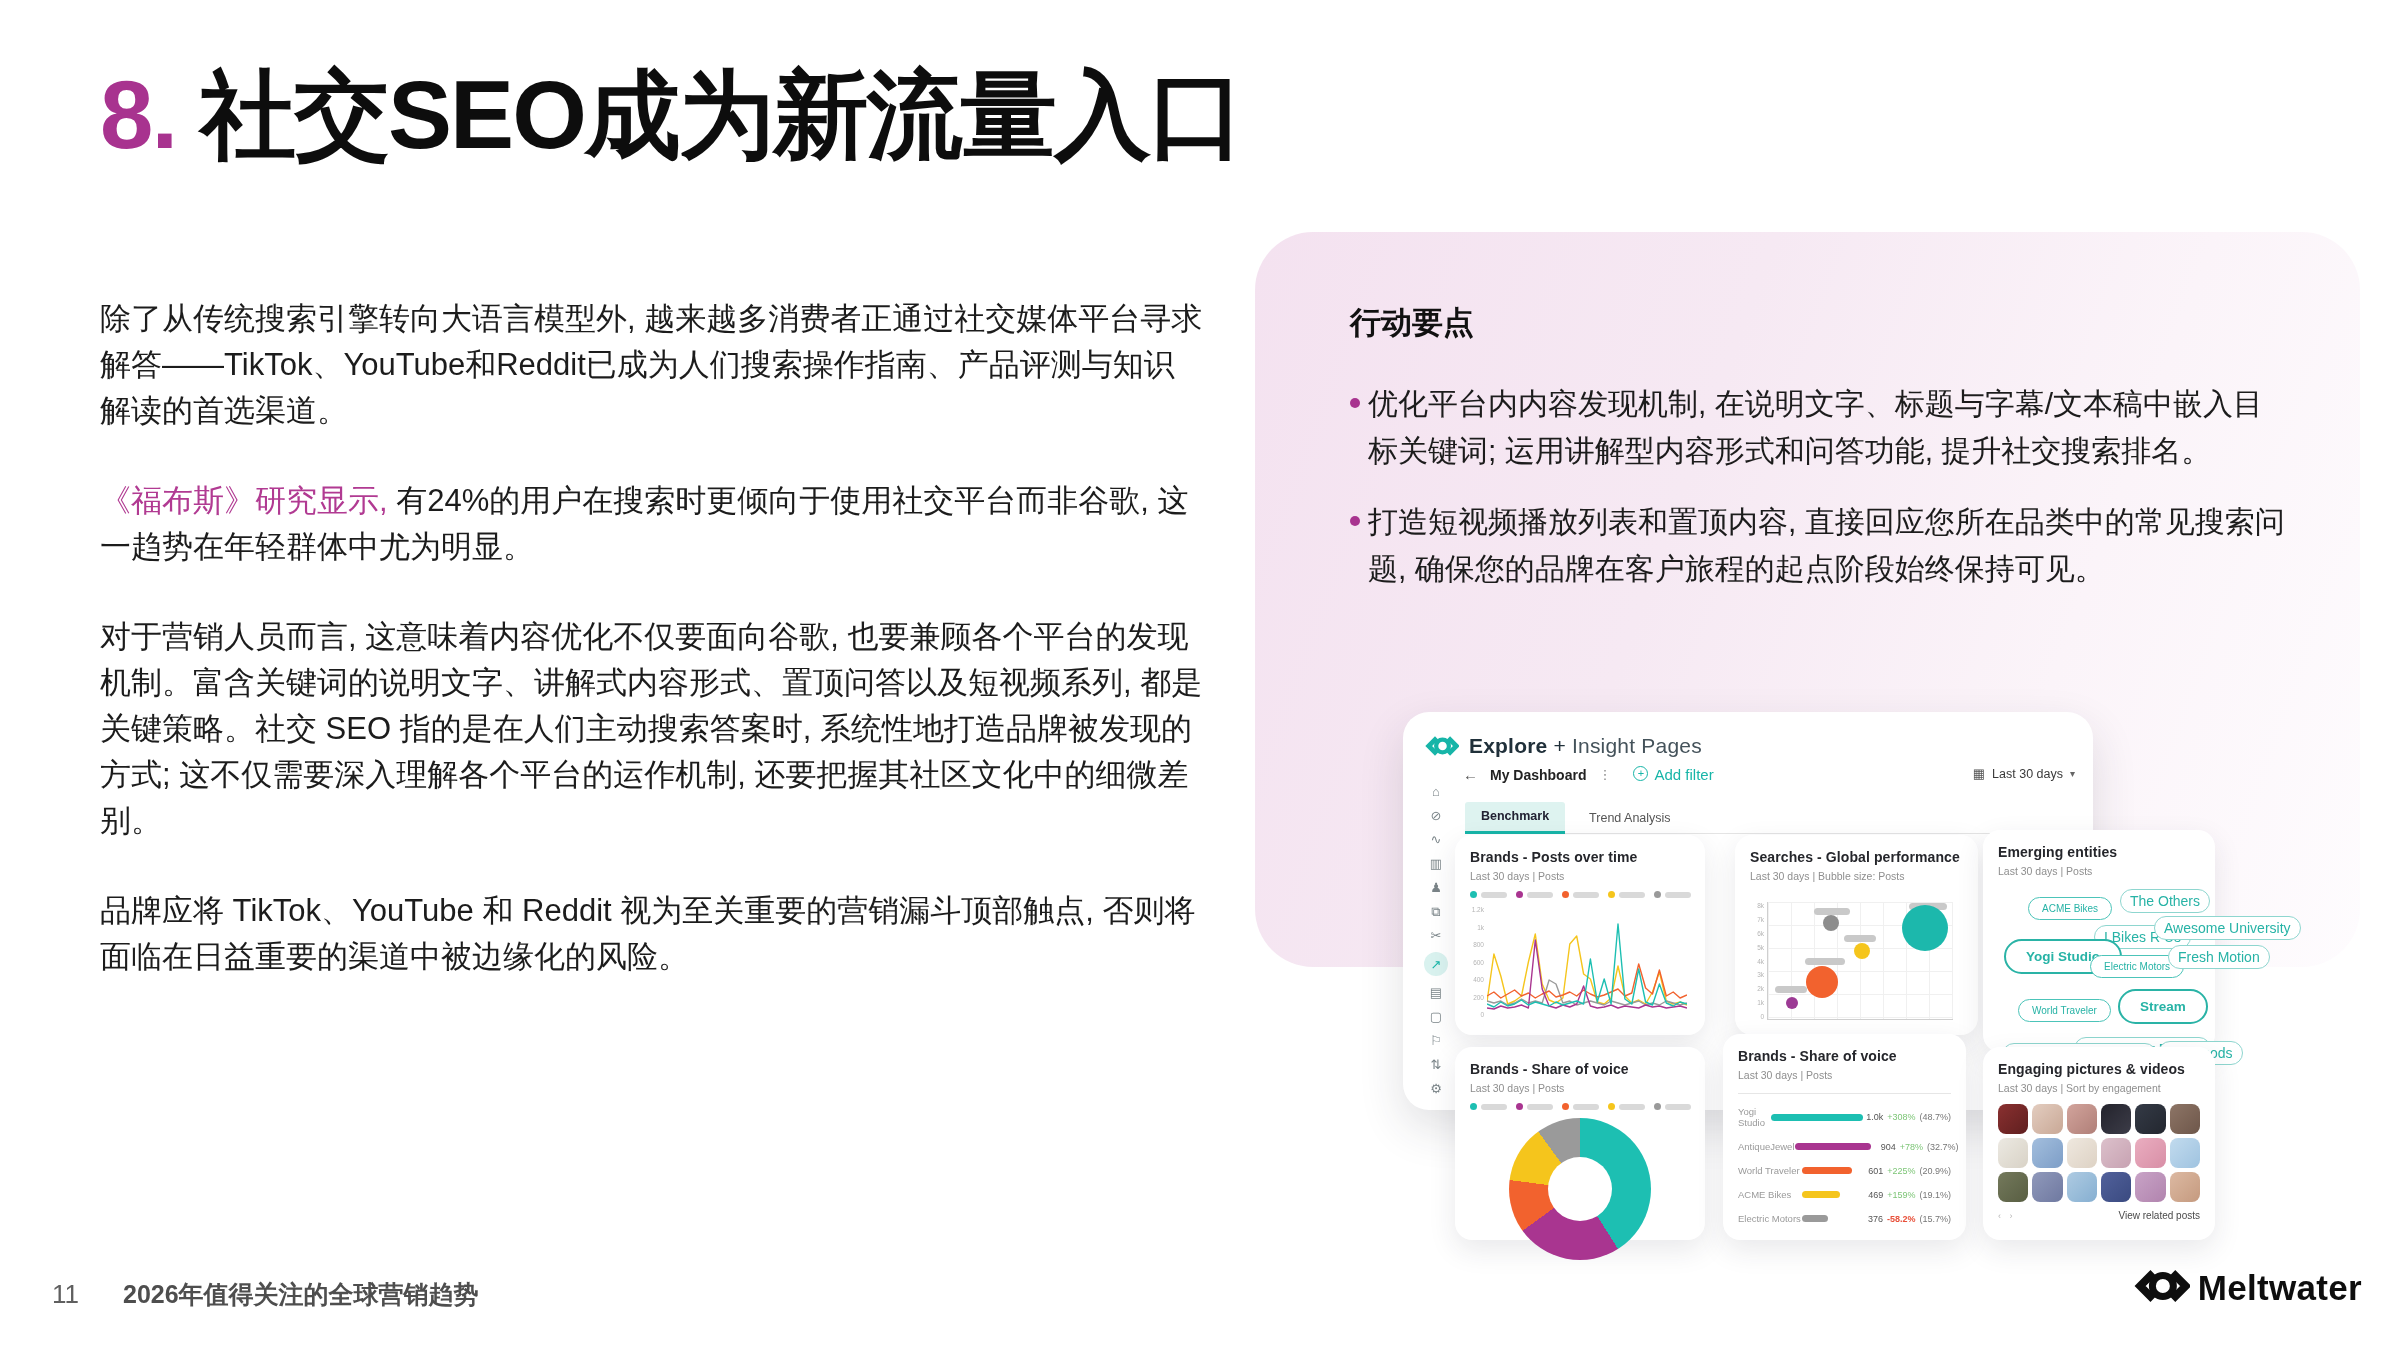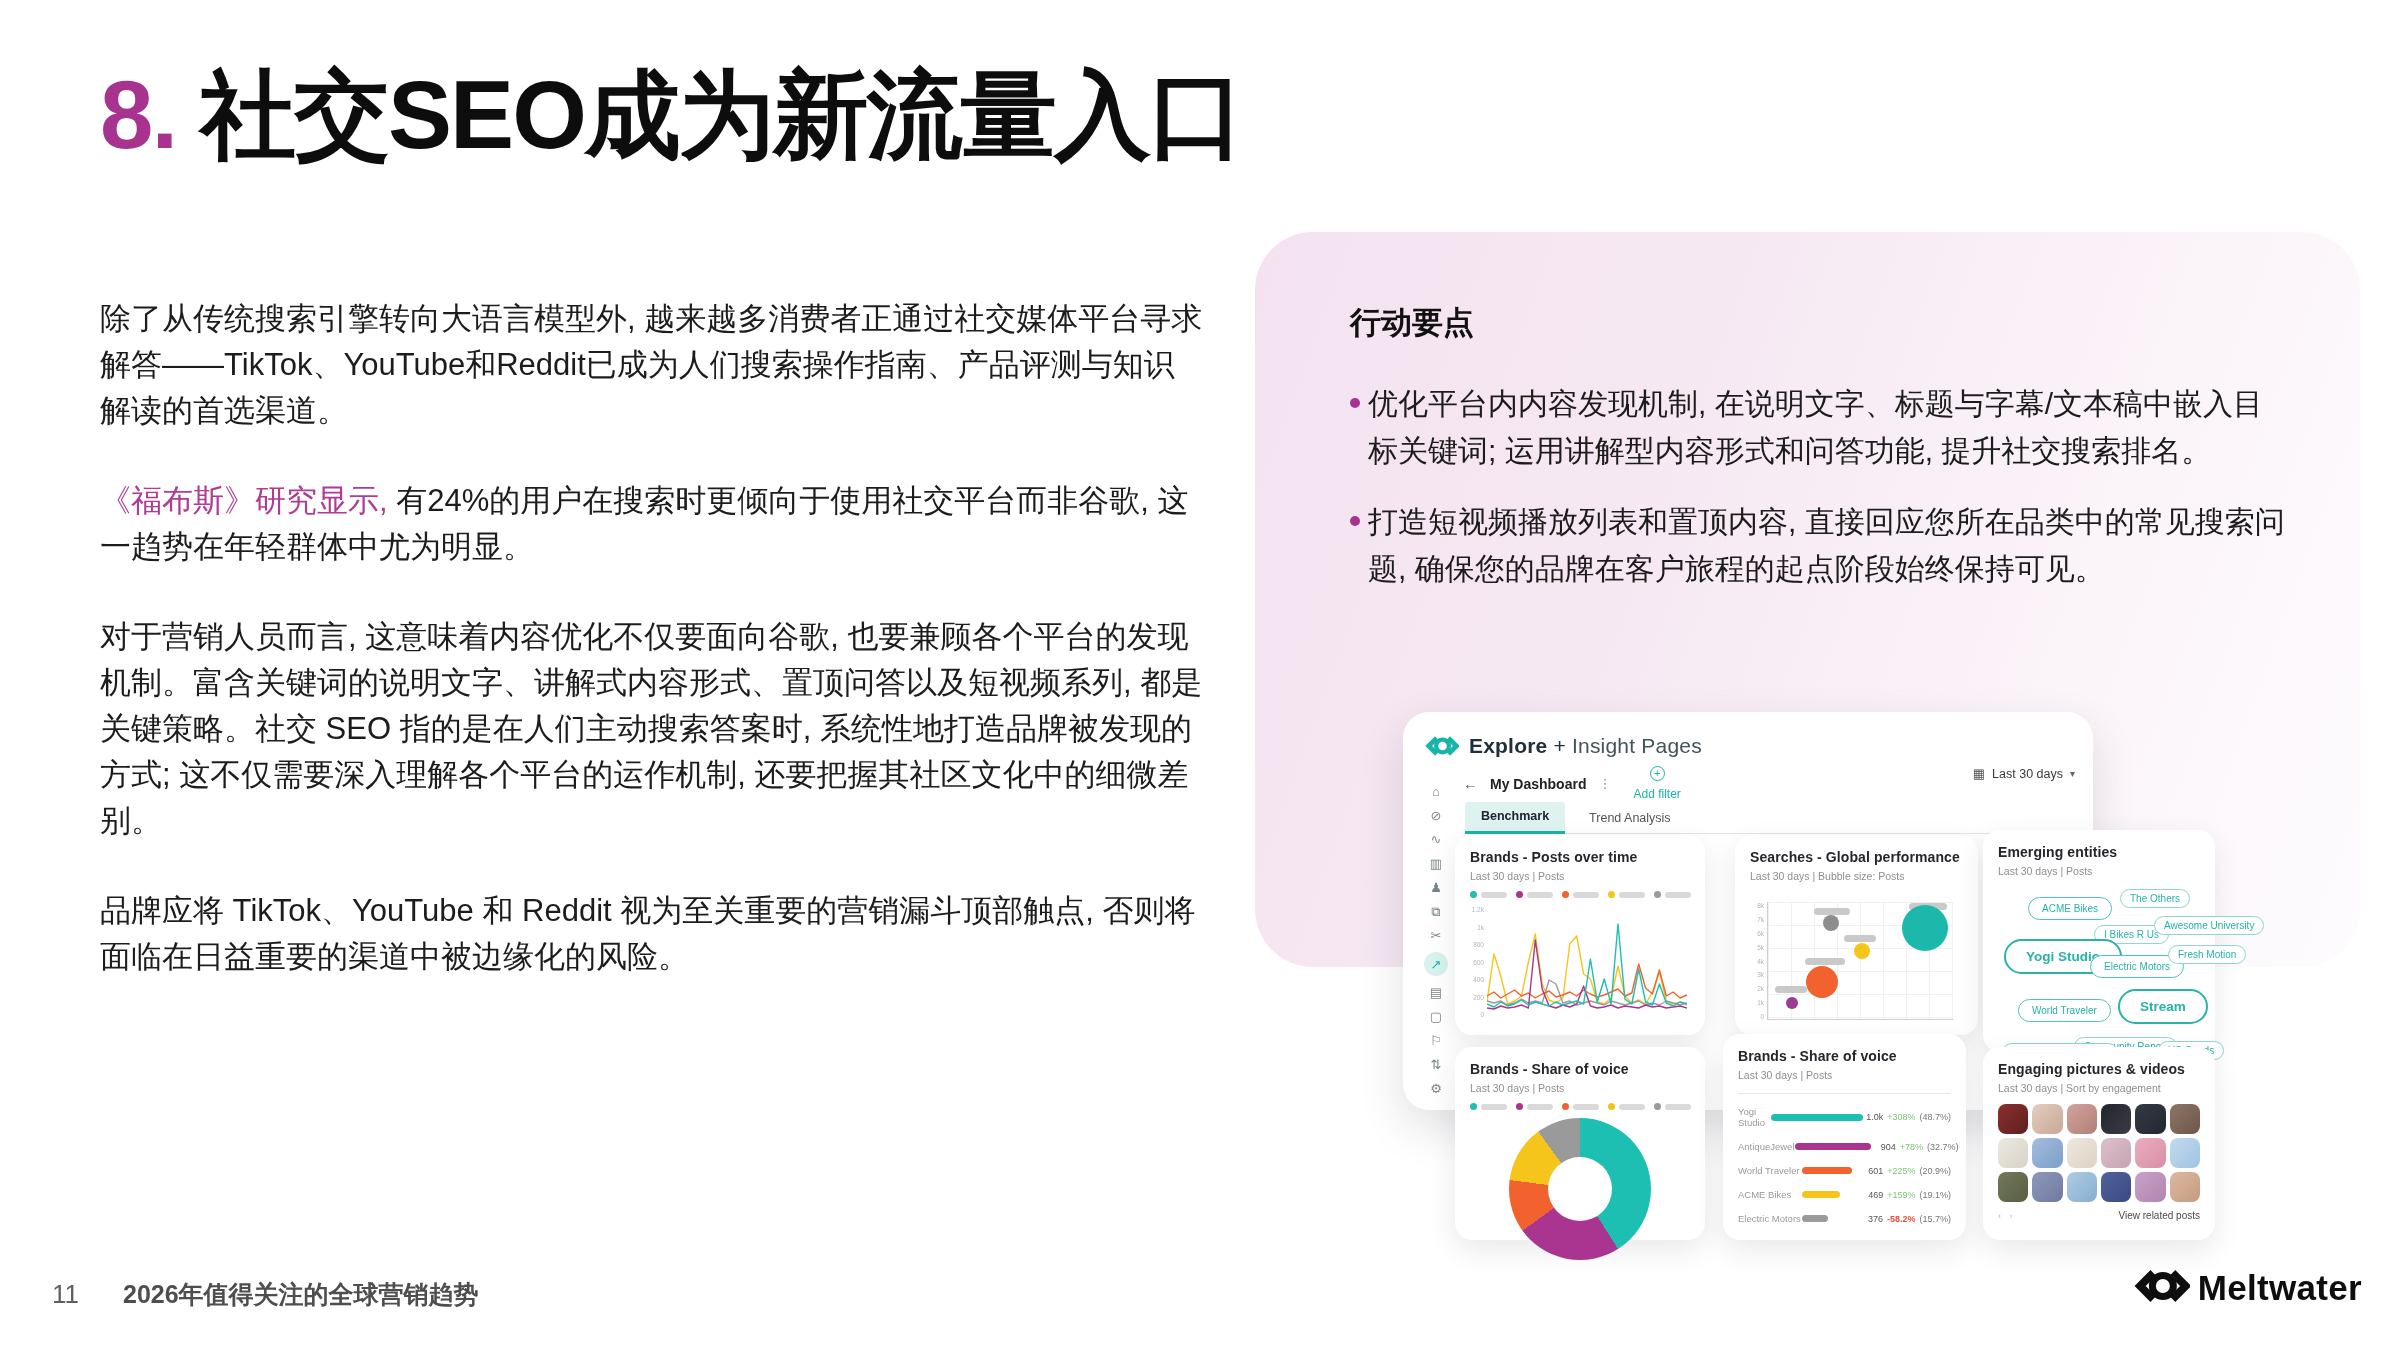--- a/index.html
+++ b/index.html
@@ -43,21 +43,21 @@
     align-items:center; gap:9px; }
   .sb-ico { width:24px; height:15px; display:flex; align-items:center; justify-content:center;
     font-size:13px; color:#7a8488; }
   .sb-ico.active { background:#d9f2ef; color:#17b5a8; border-radius:50%; width:24px; height:24px; }
 
   .dash-toolbar { position:absolute; left:60px; top:54px; right:150px; display:flex; align-items:center; gap:12px;
     font-size:13.5px; color:#333; }
   .tb-back { font-size:15px; color:#555; }
   .tb-title { font-weight:700; font-size:14px; color:#222; }
   .tb-kebab { color:#888; font-size:13px; }
-  .tb-addfilter { display:flex; align-items:center; gap:6px; color:#17b5a8; font-size:12px; margin-left:10px;flex-direction:column; }
+  .tb-addfilter { display:flex; gap:6px; color:#17b5a8; font-size:15px; margin-left:10px; }
   .cplus { width:15px; height:15px; border:1.3px solid #17b5a8; border-radius:50%;
     display:inline-flex; align-items:center; justify-content:center; }
   .cplus::before { content:"+"; font-size:11px; line-height:1; color:#17b5a8; }
   .date-chip { position:absolute; right:18px; top:54px; display:flex; align-items:center; gap:7px;
     font-size:12.5px; color:#3a3a3a; }
   .cal-ico::before { content:"▦"; font-size:13px; color:#555; }
   .caret { font-size:10px; color:#666; }
 
   .dash-tabs { position:absolute; left:62px; top:90px; width:616px; display:flex; gap:8px;
     border-bottom:1px solid #e4e4e4; align-items:flex-end; }
@@ -89,21 +89,21 @@
   .bubble-area { position:relative; width:186px; height:118px; margin-top:10px;
     border-left:1px solid #cfcfcf; border-bottom:1px solid #cfcfcf;
     background-image:linear-gradient(#f0f0f0 1px,transparent 1px),linear-gradient(90deg,#f0f0f0 1px,transparent 1px);
     background-size:23px 23px; }
   .bubble { position:absolute; border-radius:50%; transform:translate(-50%,-50%); }
   .blabel { position:absolute; height:7px; border-radius:3.5px; background:#c9c9c9; }
 
   .pill-area { position:relative; width:202px; height:172px; margin-top:12px; }
   .pill { position:absolute; border-radius:999px; color:#27b3a6; border:1.2px solid #8ed6cf;
     background:#fff; white-space:nowrap; }
-  .pill.sm { font-size:10px;  padding:3px 9px; }
+  .pill.sm { font-size:14px;  padding:3px 9px; }
   .pill.md { font-size:10px; padding:5px 13px; border-color:#4cc4b9; }
   .pill.lg { font-size:13.5px; padding:8px 20px; border:2px solid #2ab3a6; font-weight:700; }
 
   .donut { width:142px; height:142px; border-radius:50%; margin:6px auto 0; position:relative; }
   .donut::after { content:""; position:absolute; left:50%; top:50%; width:64px; height:64px;
     transform:translate(-50%,-50%); background:#fff; border-radius:50%; }
 
   .sov-divider { height:1px; background:#e6e6e6; margin:12px 0 12px; }
   .sov-row { display:flex; align-items:center; margin-bottom:13px; }
   .sov-name { width:64px; font-size:9.5px; color:#9a9a9a; }

